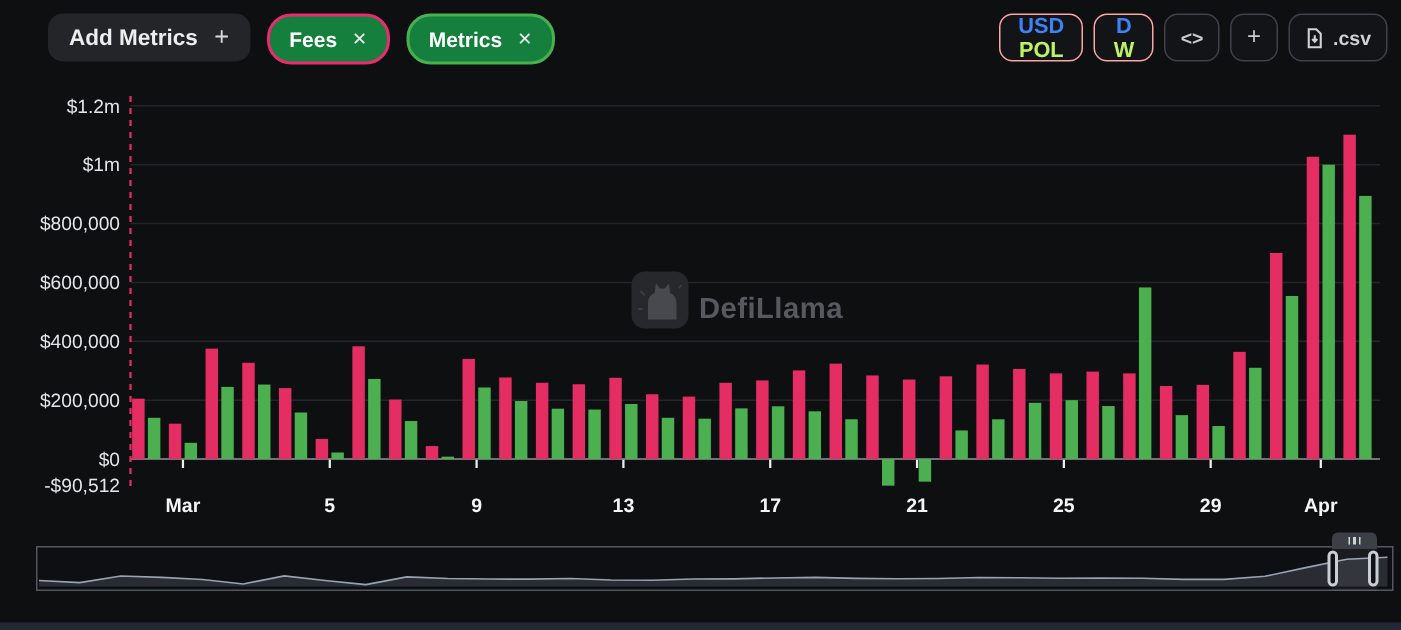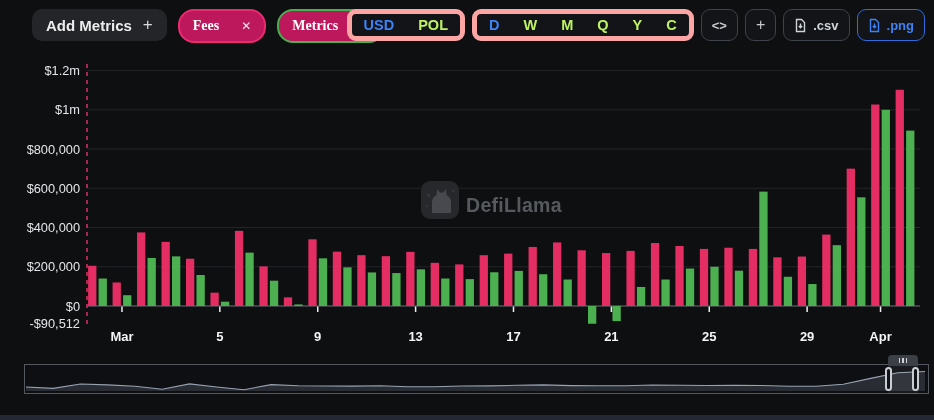--- a/index.html
+++ b/index.html
@@ -12,31 +12,31 @@
   
   .hdr{position:absolute;left:0;top:0;width:934px;height:50px;}
   .hdr-left{position:absolute;left:12px;top:9px;display:flex;gap:11px;padding-left:20px;}
   .btn-add-metrics{
     display:flex;align-items:center;gap:11px;height:32px;padding:0 14px;
     background:#232529;border:none;border-radius:10px;cursor:pointer;
     color:#ededee;font-size:15px;font-weight:600;font-family:inherit;
   }
   .btn-add-metrics .plus{color:#d8d9db;font-size:17px;font-weight:400;}
   .chip{
-    display:flex;align-items:center;gap:22px;height:30px;padding:0 13px;
-    border-radius:16px;background:#be185d;cursor:pointer;
-    color:#fff;font-size:14px;font-weight:600;font-family:Liberation Serif, serif;
+    display:flex;align-items:center;gap:10px;height:30px;padding:0 13px;
+    border-radius:16px;background:#15803d;cursor:pointer;
+    color:#fff;font-size:14px;font-weight:600;
   }
   .chip .x{color:#e9eaec;font-size:12px;font-weight:400;}
   .chip-fees{border:2px solid #ec2a6e;}
   .chip-revenue{border:2px solid #48b04f;}
   .hdr-right{position:absolute;right:9px;top:9px;display:flex;align-items:center;gap:7px;}
   .tgl-group{
     display:flex;align-items:center;height:32px;box-sizing:border-box;
-    border:5px solid #fca5a5;border-radius:9px;background:#121417;overflow:hidden;
+    border:1px solid #fca5a5;border-radius:9px;background:#121417;overflow:hidden;flex-direction:column;
   }
   .tgl{
     padding:0 12px;height:100%;display:flex;align-items:center;
     color:#bef264;font-size:14.5px;font-weight:600;cursor:pointer;background:none;border:none;font-family:inherit;
   }
   .tgl.sel{color:#3e82f7;}
   .sq-btn{
     height:32px;box-sizing:border-box;display:flex;align-items:center;gap:6px;
     border:1px solid #3e4249;border-radius:9px;background:#121417;cursor:pointer;
     color:#c6cad0;font-size:13px;font-weight:700;padding:0 10px;font-family:inherit;
@@ -218,27 +218,20 @@
     <button class="sq-btn">
       <span style="font-size:16px;font-weight:500">+</span>
     </button>
     <button class="sq-btn">
       <svg width="13" height="15" viewBox="0 0 13 15" class="file-ic">
         <path d="M2.5 1.5 h5 l3 3 v9 h-8 z"></path>
           <path d="M6.5 5.5 v4 M4.8 8 l1.7 1.8 L8.2 8"></path>
       </svg>
       <span class="lbl">.csv</span>
     </button>
-    <button class="sq-btn btn-png">
-      <svg width="13" height="15" viewBox="0 0 13 15" class="file-ic">
-        <path d="M2.5 1.5 h5 l3 3 v9 h-8 z"></path>
-          <path d="M6.5 5.5 v4 M4.8 8 l1.7 1.8 L8.2 8"></path>
-      </svg>
-      <span class="lbl">.png</span>
-    </button>
   </div>
 </div>
 
 <div class="brush-track">
   <svg class="brush-spark" width="902" height="27">
       <polygon points="1,26 1.0,22.0 28.2,23.4 55.5,19.0 82.7,19.9 110.0,21.3 137.2,24.3 164.5,18.9 191.7,22.0 218.9,24.7 246.2,19.6 273.4,20.7 300.7,21.0 327.9,21.1 355.2,20.7 382.4,21.7 409.6,21.8 436.9,21.0 464.1,20.9 491.4,20.3 518.6,19.9 545.8,20.6 573.1,20.8 600.3,20.7 627.6,20.0 654.8,20.2 682.1,20.5 709.3,20.4 736.5,20.5 763.8,21.2 791.0,21.2 818.3,19.2 845.5,13.4 872.8,7.8 900.0,6.5 900,26" fill="rgba(140,150,170,0.22)"></polygon>
       <polyline points="1.0,22.0 28.2,23.4 55.5,19.0 82.7,19.9 110.0,21.3 137.2,24.3 164.5,18.9 191.7,22.0 218.9,24.7 246.2,19.6 273.4,20.7 300.7,21.0 327.9,21.1 355.2,20.7 382.4,21.7 409.6,21.8 436.9,21.0 464.1,20.9 491.4,20.3 518.6,19.9 545.8,20.6 573.1,20.8 600.3,20.7 627.6,20.0 654.8,20.2 682.1,20.5 709.3,20.4 736.5,20.5 763.8,21.2 791.0,21.2 818.3,19.2 845.5,13.4 872.8,7.8 900.0,6.5" fill="none" stroke="#98a2b3" stroke-width="1.1"></polyline>
     </svg>
 </div>
 <div class="brush-sel"></div>

